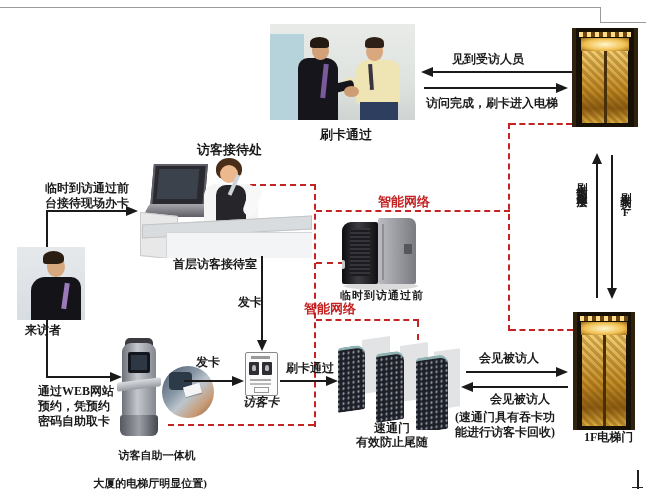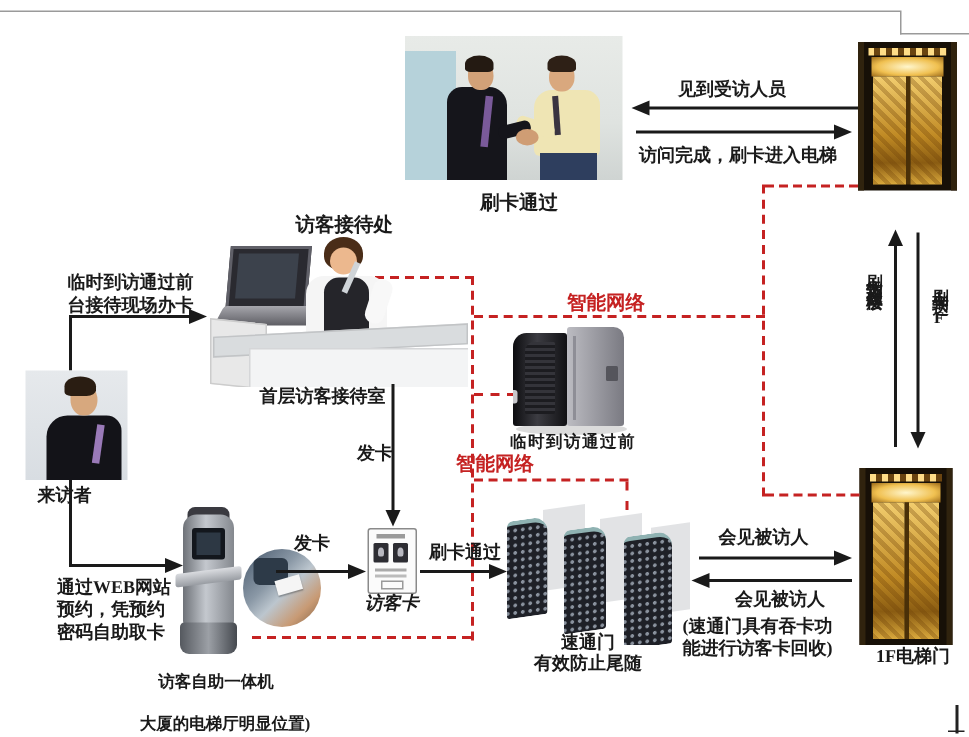--- a/index.html
+++ b/index.html
@@ -149,21 +149,21 @@
   <div class="lbl" style="left:38px;top:415px;">密码自助取卡</div>
 
   <div class="photo" style="left:113px;top:338px;width:52px;height:99px;background:transparent;">
     <div class="abs" style="left:12px;top:0;width:28px;height:9px;background:#3a3a40;border-radius:5px 5px 0 0;"></div>
     <div class="abs" style="left:9px;top:5px;width:34px;height:74px;background:linear-gradient(90deg,#6e7278,#c4c8ce 45%,#84888e);border-radius:9px 9px 3px 3px;"></div>
     <div class="abs" style="left:15px;top:14px;width:22px;height:21px;background:#13171d;border-radius:2px;"></div>
     <div class="abs" style="left:18px;top:17px;width:16px;height:15px;background:#2d3844;"></div>
     <div class="abs" style="left:4px;top:42px;width:44px;height:9px;background:linear-gradient(#dadce0,#989ca2);transform:skewY(-7deg);border-radius:2px;"></div>
     <div class="abs" style="left:7px;top:77px;width:38px;height:21px;background:linear-gradient(90deg,#55595f,#9ca0a6,#45494f);border-radius:3px 3px 6px 6px;"></div>
   </div>
-  <div class="lbl center" style="left:92px;top:449px;width:104px;font-size:11px;">访客自助一体机</div>
+  <div class="lbl center" style="left:105px;top:449px;width:104px;font-size:11px;">访客自助一体机</div>
   <div class="lbl center" style="left:84px;top:477px;width:132px;font-size:11px;">大厦的电梯厅明显位置)</div>
 
   <div class="photo" style="left:162px;top:366px;width:52px;height:52px;border-radius:50%;background:linear-gradient(135deg,#45566a 0%,#8a98a6 38%,#bcc6ce 55%,#c89a74 78%,#7e5e42 100%);">
     <div class="abs" style="left:7px;top:6px;width:23px;height:18px;background:#2d3a48;border-radius:4px;"></div>
     <div class="abs" style="left:22px;top:19px;width:17px;height:10px;background:#f5f5f5;transform:rotate(-16deg);box-shadow:0 1px 1px rgba(0,0,0,.3);"></div>
   </div>
   <div class="lbl" style="left:196px;top:356px;">发卡</div>
   <div class="hline" style="left:184px;top:380px;width:50px;"></div>
   <div class="ah-r" style="left:232px;top:376px;"></div>
 

